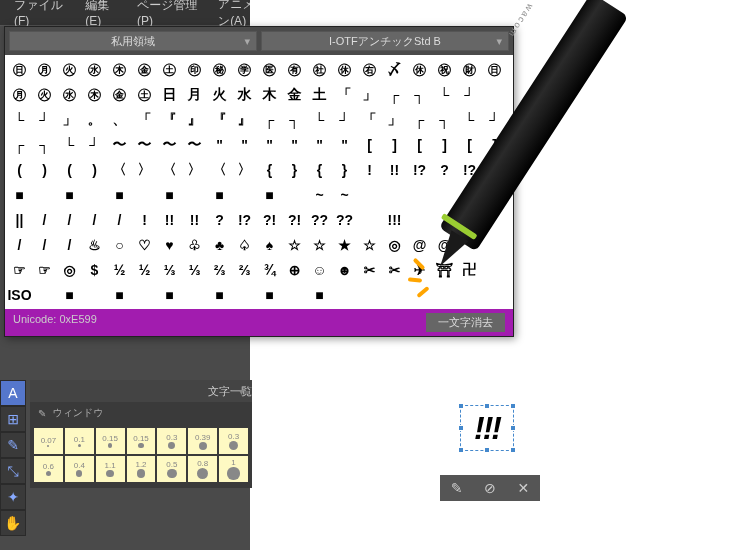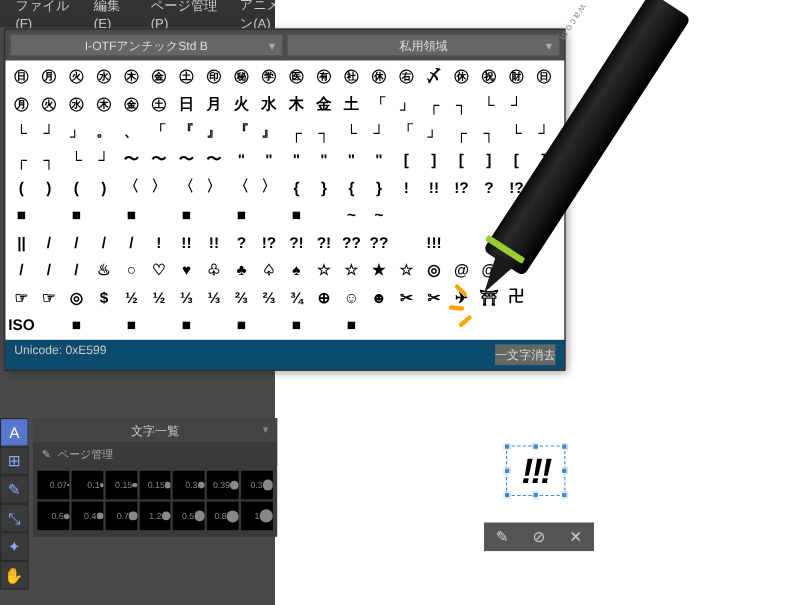--- a/index.html
+++ b/index.html
@@ -7,34 +7,34 @@
 .menubar{height:26px;background:#333;display:flex;align-items:center;padding:0 4px;border-bottom:1px solid #555}
 .menu-item{color:#ccc;font-size:12px;padding:3px 10px;cursor:pointer}
 .canvas-area{position:absolute;left:250px;top:0;right:0;bottom:0;background:#fff}
 .glyph-panel{position:absolute;top:26px;left:4px;width:510px;background:#4a4a4a;border:1px solid #222;z-index:10;box-shadow:2px 2px 8px rgba(0,0,0,.4)}
 .glyph-dropdowns{display:flex;gap:4px;padding:4px;background:#4a4a4a}
 .dd{flex:1;height:20px;background:#666;color:#ddd;font-size:11px;display:flex;align-items:center;justify-content:center;border:1px solid #555;position:relative}
 .dd::after{content:"▾";position:absolute;right:6px;color:#aaa}
 .glyph-grid{background:#fff;padding:2px;max-height:290px;overflow:hidden}
 .grow{display:flex}
 .gcell{width:25px;height:25px;display:flex;align-items:center;justify-content:center;font-size:14px;color:#000;cursor:pointer;font-weight:bold}
-.glyph-footer{display:flex;justify-content:space-between;padding:4px 8px;background:#0c4a6e;color:#ccc;font-size:11px}
-.gf-btn{background:#666;padding:2px 0;color:#ddd;font-size:11px}
+.glyph-footer{display:flex;justify-content:space-between;padding:4px 8px;background:#a21caf;color:#ccc;font-size:11px}
+.gf-btn{background:#666;padding:2px 12px;color:#ddd;font-size:11px}
 .side-tools{position:absolute;top:380px;left:0;width:28px;display:flex;flex-direction:column;z-index:5}
 .stool{width:26px;height:26px;background:#3a3a3a;border:1px solid #2a2a2a;display:flex;align-items:center;justify-content:center;color:#88aaff;font-size:14px}
 .stool.active{background:#5577cc;color:#fff}
 .char-panel{position:absolute;top:380px;left:30px;width:222px;background:#3a3a3a;z-index:4}
-.char-title{height:22px;background:#444;display:flex;align-items:center;justify-content:center;position:relative}
+.char-title{height:22px;background:#444;display:flex;align-items:center;justify-content:flex-end;position:relative}
 .char-title span{color:#ccc;font-size:11px}
 .char-title::after{content:"▾";position:absolute;right:8px;color:#888;font-size:10px}
 .brush-row{display:flex;align-items:center;gap:6px;padding:4px 8px;background:#3a3a3a}
 .brush-row span{color:#aaa;font-size:10px}
 .size-grid{padding:4px}
 .srow{display:flex;gap:2px;margin-bottom:2px}
-.scell{width:30px;height:26px;background:#000000;display:flex;flex-direction:row;align-items:center;justify-content:flex-end;color:#888;font-size:8px}
+.scell{width:30px;height:26px;background:#fef9c3;display:flex;flex-direction:column;align-items:center;justify-content:center;color:#888;font-size:8px}
 .scell .dot{background:#888;border-radius:50%}
 .inserted{position:absolute;top:405px;left:460px;width:54px;height:46px;border:1px dashed #4488cc;background:#fff;display:flex;align-items:center;justify-content:center}
 .inserted .handle{position:absolute;width:6px;height:6px;background:#4488cc;border:1px solid #fff}
 .h-tl{top:-3px;left:-3px}.h-tr{top:-3px;right:-3px}.h-bl{bottom:-3px;left:-3px}.h-br{bottom:-3px;right:-3px}
 .h-tm{top:-3px;left:50%;margin-left:-3px}.h-bm{bottom:-3px;left:50%;margin-left:-3px}
 .h-ml{left:-3px;top:50%;margin-top:-3px}.h-mr{right:-3px;top:50%;margin-top:-3px}
 .inserted-text{font-size:32px;font-weight:900;font-style:italic;letter-spacing:-2px}
 .confirm-bar{position:absolute;top:475px;left:440px;width:100px;height:26px;background:#555;display:flex;align-items:center;justify-content:space-around}
 .cb-btn{color:#ccc;font-size:14px;width:24px;height:20px;display:flex;align-items:center;justify-content:center}
 .highlight{position:absolute;top:260px;left:412px;width:40px;height:40px;z-index:11;pointer-events:none}
@@ -58,22 +58,22 @@
   <div class="menu-item">表示(V)</div>
   <div class="menu-item">フィルター(I)</div>
   <div class="menu-item">ウィンドウ(W)</div>
   <div class="menu-item">ヘルプ(H)</div>
 </div>
 
 <div class="canvas-area"></div>
 
 <div class="glyph-panel">
   <div class="glyph-dropdowns">
+    <div class="dd">私用領域</div>
     <div class="dd">I-OTFアンチックStd B</div>
-    <div class="dd">私用領域</div>
   </div>
   <div class="glyph-grid" id="glyph-grid">
       <div class="grow">
         <div class="gcell">㊐</div>
         <div class="gcell">㊊</div>
         <div class="gcell">㊋</div>
         <div class="gcell">㊌</div>
         <div class="gcell">㊍</div>
         <div class="gcell">㊎</div>
         <div class="gcell">㊏</div>
@@ -304,21 +304,21 @@
   <div class="stool">✦</div>
   <div class="stool">✋</div>
 </div>
 
 <div class="char-panel">
   <div class="char-title">
       <span>文字一覧</span>
     </div>
   <div class="brush-row">
     <span>✎</span>
-    <span>ページ管理</span>
+    <span>ウィンドウ</span>
   </div>
   <div class="size-grid" id="size-grid">
       <div class="srow">
         <div class="scell">
           <div>0.07</div>
           <div class="dot" style="width: 2px; height: 2px;"></div>
         </div>
         <div class="scell">
           <div>0.1</div>
           <div class="dot" style="width: 3.2px; height: 3.2px;"></div>
@@ -347,21 +347,21 @@
       <div class="srow">
         <div class="scell">
           <div>0.6</div>
           <div class="dot" style="width: 5px; height: 5px;"></div>
         </div>
         <div class="scell">
           <div>0.4</div>
           <div class="dot" style="width: 6.2px; height: 6.2px;"></div>
         </div>
         <div class="scell">
-          <div>0.7</div>
+          <div>1.1</div>
           <div class="dot" style="width: 7.4px; height: 7.4px;"></div>
         </div>
         <div class="scell">
           <div>1.2</div>
           <div class="dot" style="width: 8.6px; height: 8.6px;"></div>
         </div>
         <div class="scell">
           <div>0.5</div>
           <div class="dot" style="width: 9.8px; height: 9.8px;"></div>
         </div>

